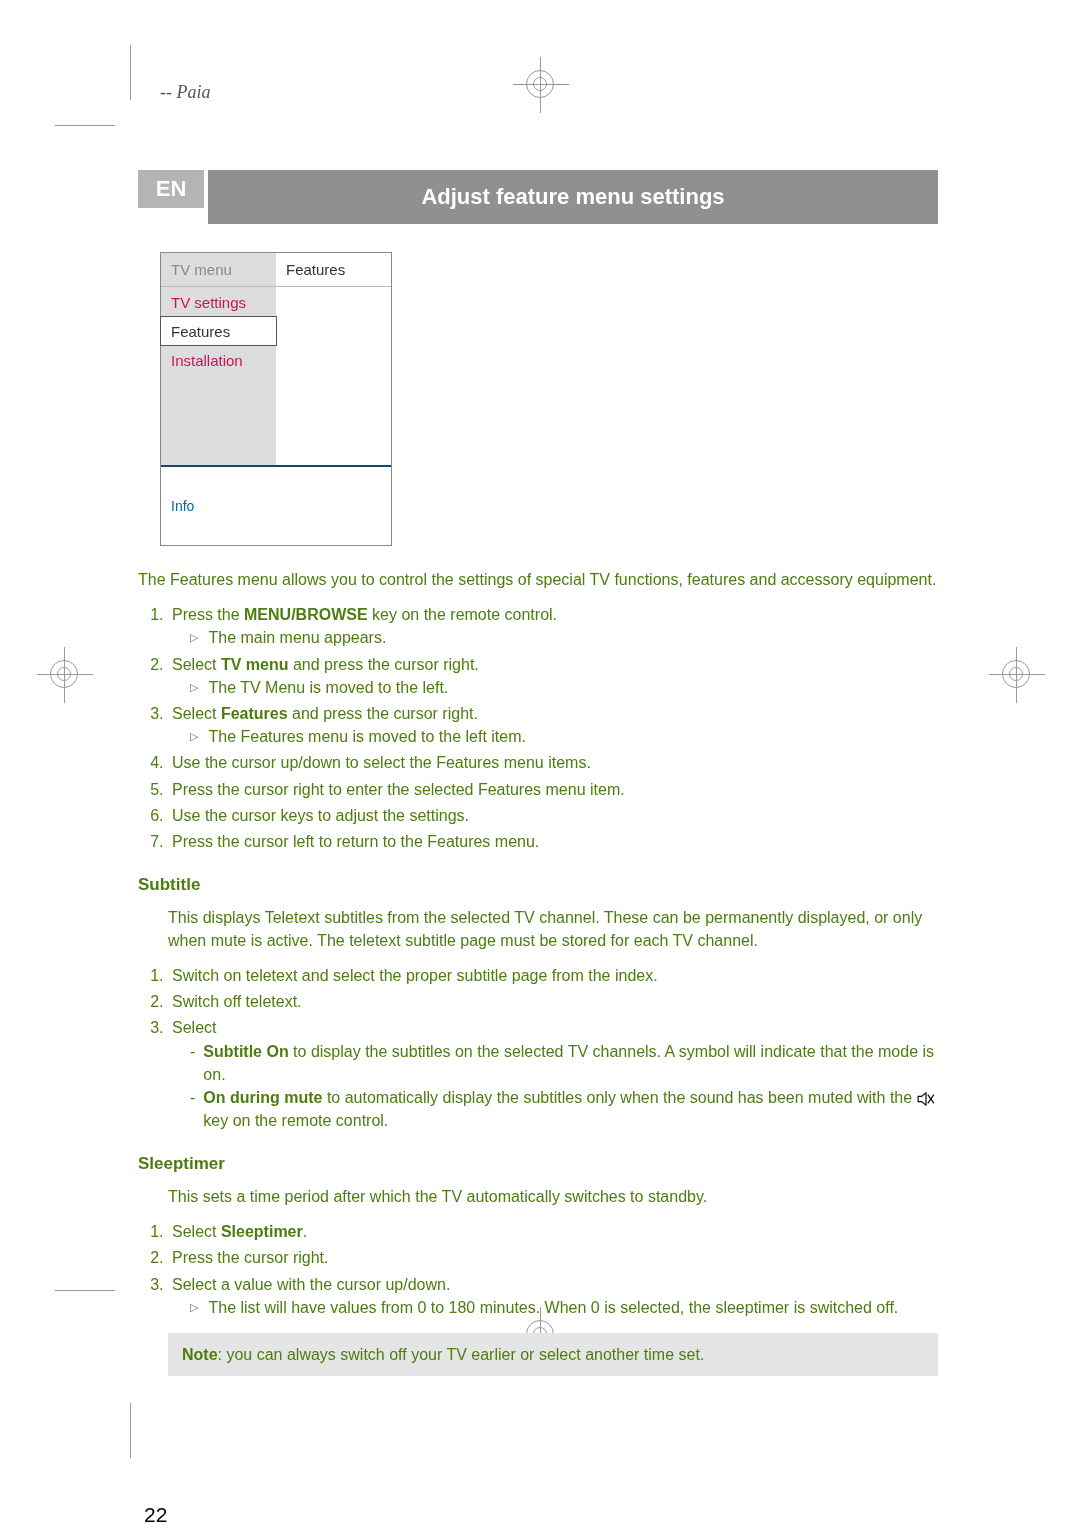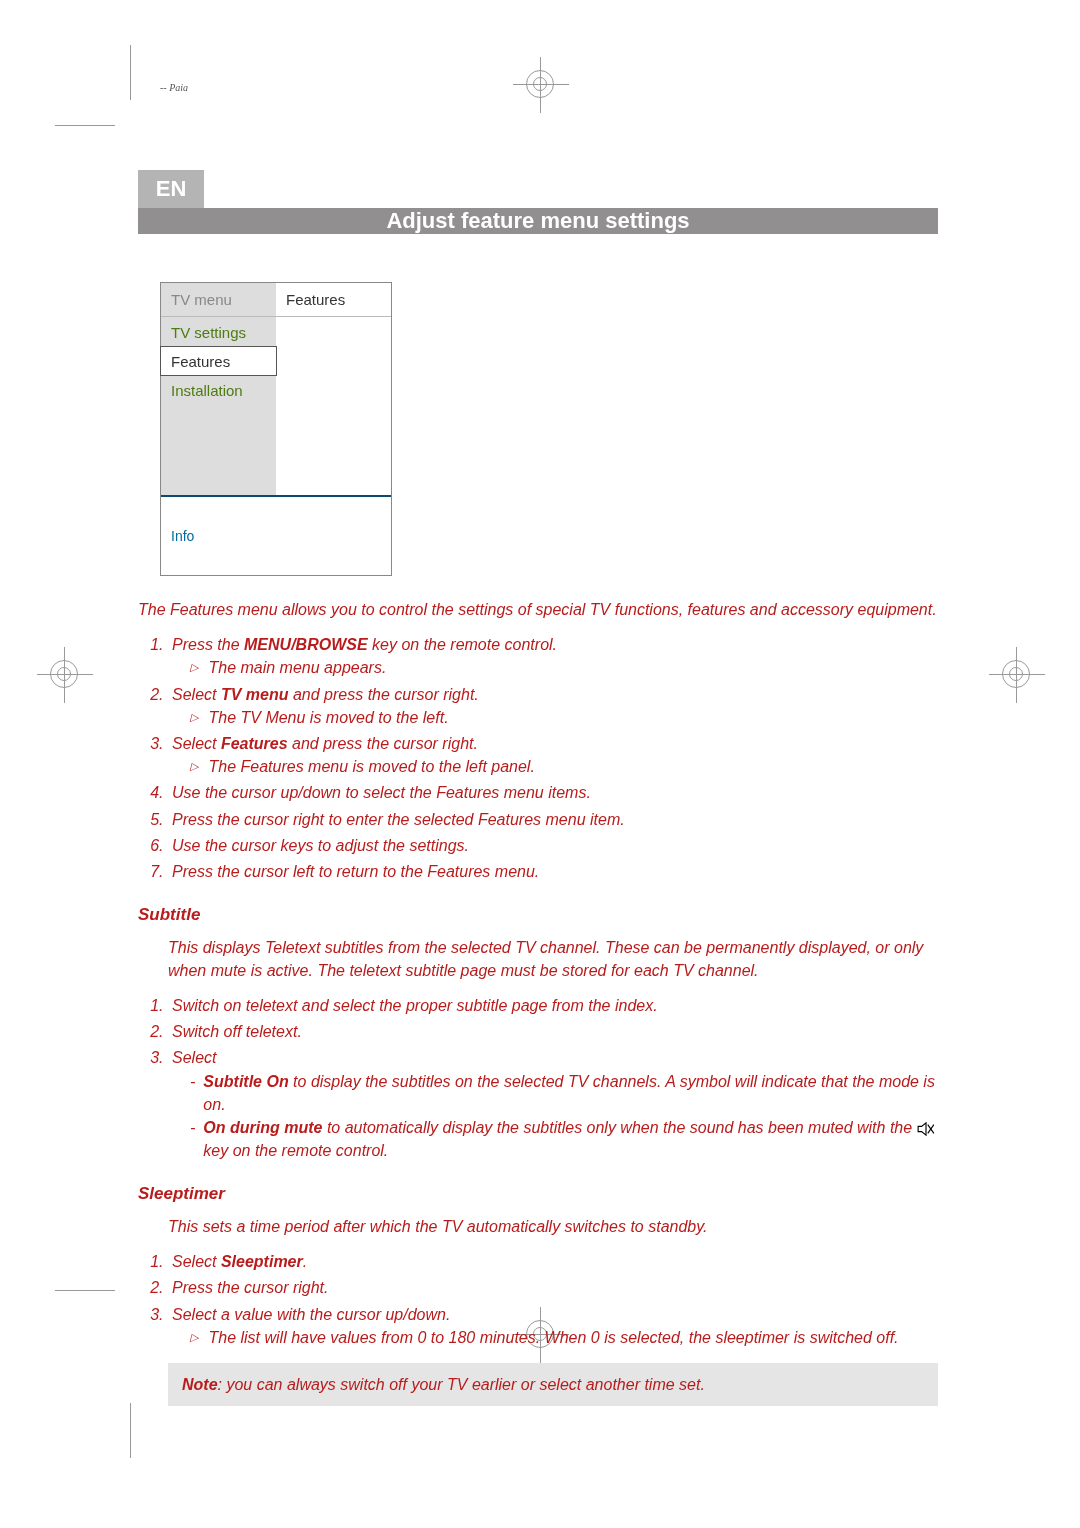--- a/index.html
+++ b/index.html
@@ -9,21 +9,21 @@
     width: 1080px;
     height: 1528px;
     position: relative;
     color: #000;
   }
   .header-text {
     position: absolute;
     top: 82px;
     left: 160px;
     font-style: italic;
-    font-size: 10px;
+    font-size: 18px;
     color: #555;
     font-family: Georgia, serif;
   }
   .crop-mark { position: absolute; }
   .crop-mark.top-center { top: 70px; left: 50%; transform: translateX(-50%); }
   .crop-mark.bottom-center { top: 1320px; left: 50%; transform: translateX(-50%); }
   .crop-mark.left-mid { top: 660px; left: 50px; }
   .crop-mark.right-mid { top: 660px; right: 50px; }
   .crop-line-h { position: absolute; border-top: 0.5px solid #999; width: 60px; }
   .crop-line-h.tl { top: 125px; left: 55px; }
@@ -41,21 +41,21 @@
   .cm-circle::before{width:56px;height:0.5px;top:13px;left:-14px;}
   .cm-circle::after{width:0.5px;height:56px;left:13px;top:-14px;}
   .cm-inner{width:14px;height:14px;border:0.5px solid #999;border-radius:50%;top:6px;left:6px;position:absolute;}
 
   .page {
     position: absolute;
     top: 170px;
     left: 138px;
     width: 800px;
   }
-  .title-row { display: flex; margin-bottom: 44px; flex-direction: column; }
+  .title-row { display: flex; margin-bottom: 24px; }
   .lang-tab {
     background: #b4b4b4;
     color: #fff;
     font-weight: bold;
     font-size: 22px;
     width: 66px;
     height: 38px;
     display: flex;
     align-items: center;
     justify-content: center;
@@ -105,34 +105,33 @@
   .menu-col-right { width: 50%; background: #fff; }
   .menu-row { padding: 6px 10px; height: 30px; display:flex; align-items:center;}
   .menu-row.selected {
     background: #fff;
     color: #333;
     border: 1px solid #555;
     margin: -1px;
     position: relative;
     z-index: 2;
   }
-  .menu-row.dim { color: #4d7c0f; }
+  .menu-row.dim { color: #be185d; }
   .menu-info {
     border-top: 2px solid #0c4a6e;
     padding: 31px 10px;
     font-size: 14px;
     color: #0369a1;
   }
   .body-col {
     flex: 1;
     font-family: 'Gill Sans','Gill Sans MT','Trebuchet MS',Arial,sans-serif;
     font-size: 16px;
     line-height: 1.45;
-    color: #b91c1c;
-    font-style: italic;
+    color: #4d7c0f;
   }
   .body-col p { margin-bottom: 12px; }
   .body-col ol { list-style: decimal; padding-left: 30px; margin-bottom: 14px; }
   .body-col ol li { margin-bottom: 3px; padding-left: 4px; }
   .sub-result { margin-left: 18px; display:flex; gap:10px; }
   .tri { font-size: 11px; line-height: 2; }
   .sub-bullet { margin-left: 18px; display:flex; gap:8px; }
   h3.section {
     font-weight: bold;
     font-size: 17px;
@@ -214,21 +213,21 @@
           <span>Select </span><b>TV menu</b><span> and press the cursor right.</span>
           <div class="sub-result">
               <span class="tri">▷</span>
               <span>The TV Menu is moved to the left.</span>
             </div>
         </li>
         <li>
           <span>Select </span><b>Features</b><span> and press the cursor right.</span>
           <div class="sub-result">
               <span class="tri">▷</span>
-              <span>The Features menu is moved to the left panel.</span>
+              <span>The Features menu is moved to the left item.</span>
             </div>
         </li>
         <li>Use the cursor up/down to select the Features menu items.</li>
         <li>Press the cursor right to enter the selected Features menu item.</li>
         <li>Use the cursor keys to adjust the settings.</li>
         <li>Press the cursor left to return to the Features menu.</li>
       </ol>
 
       <h3 class="section">Subtitle</h3>
       <p class="indent">This displays Teletext subtitles from the selected TV channel. These can be permanently displayed, or only when mute is active. The teletext subtitle page must be stored for each TV channel.</p>

